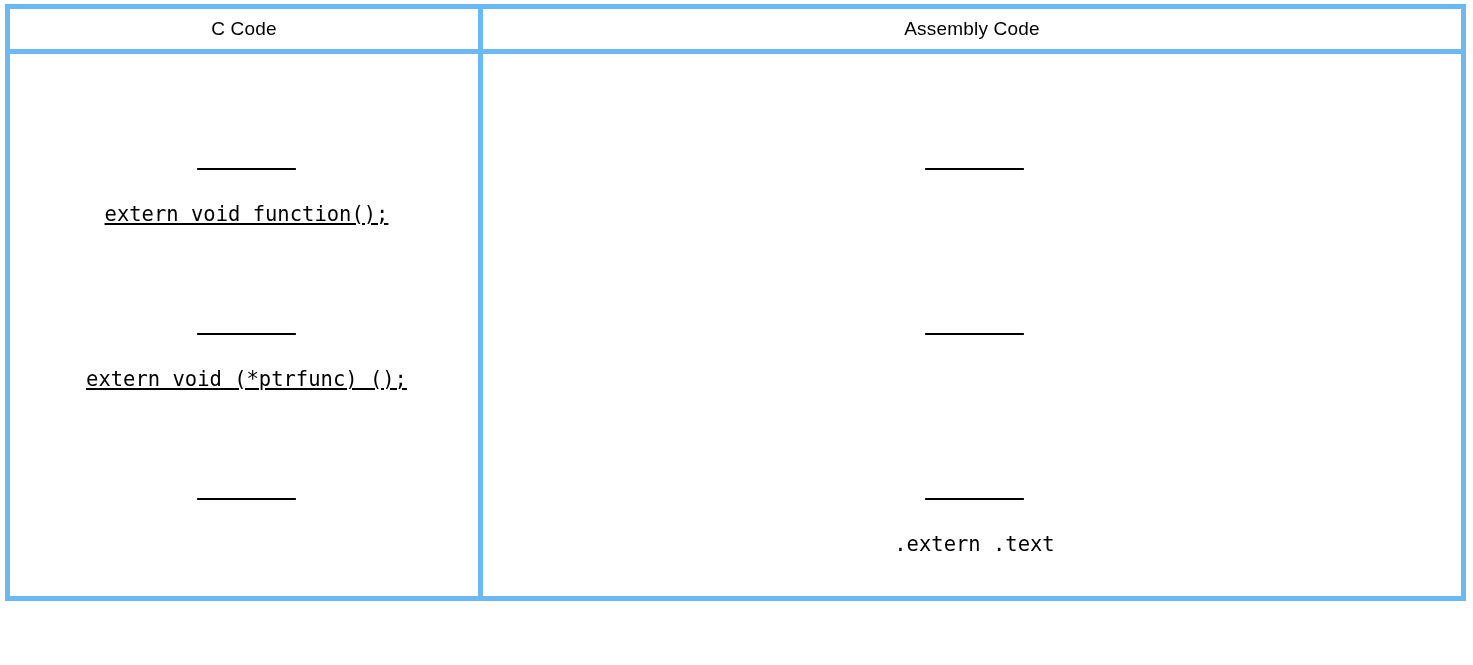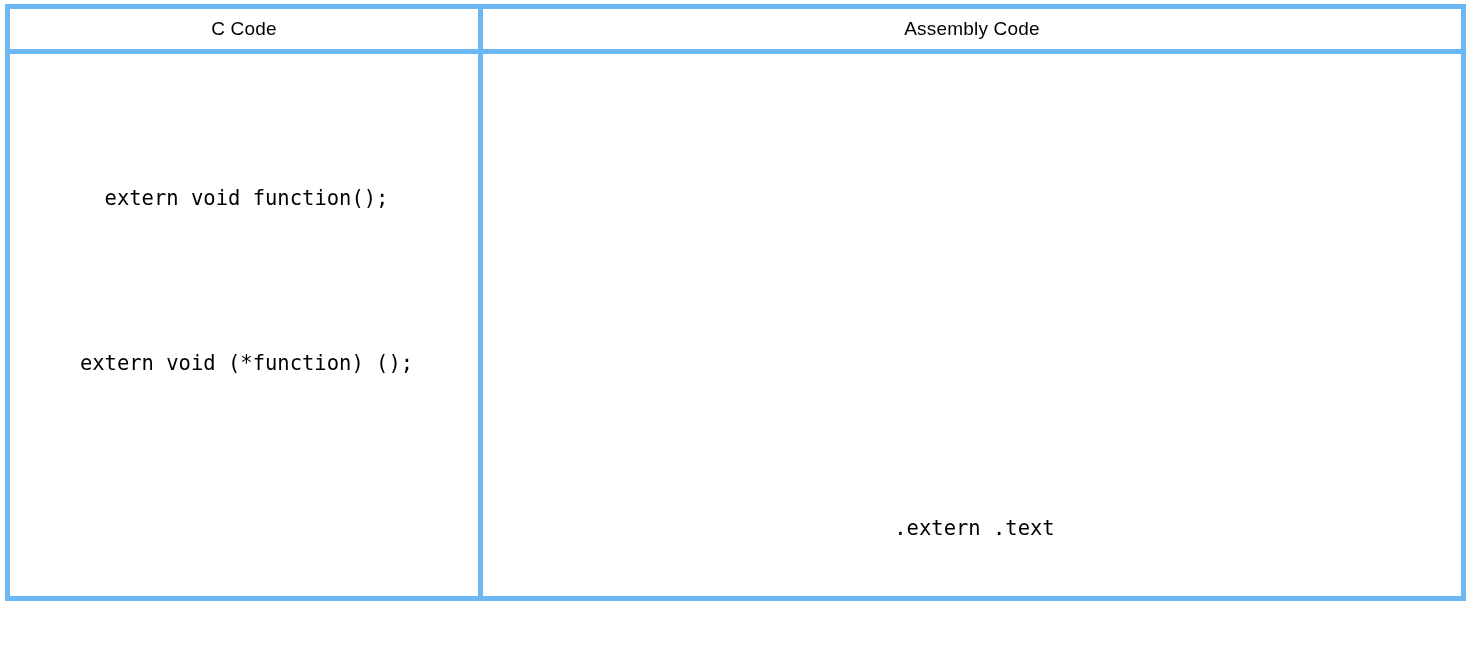--- a/index.html
+++ b/index.html
@@ -61,22 +61,23 @@
   }
 
   .body-row {
     display: flex;
     flex: 1 1 auto;
     min-height: 0;
   }
 
   .body-cell {
     box-sizing: border-box;
-    padding: 0;
+    padding: 16px;
     overflow: hidden;
+    text-decoration: underline;
   }
 
   .body-cell.col-c {
     width: 473px;
     flex: 0 0 473px;
     border-right: 5px solid #6cb8f5;
   }
 
   .body-cell.col-asm {
     flex: 1 1 auto;
@@ -111,21 +112,21 @@
   <div class="header-row">
     <div class="header-cell col-c">C Code</div>
     <div class="header-cell col-asm">Assembly Code</div>
   </div>
 
   <div class="body-row">
 
     <div class="body-cell col-c">
       <div class="code-block">
         <div class="code-line">extern void function();</div>
-        <div class="code-line">extern void (*function) ();</div>
+        <div class="code-line">extern void (*ptrfunc) ();</div>
         <div class="code-line"></div>
         
         
         
         
         
         
         
       </div>
     </div>

